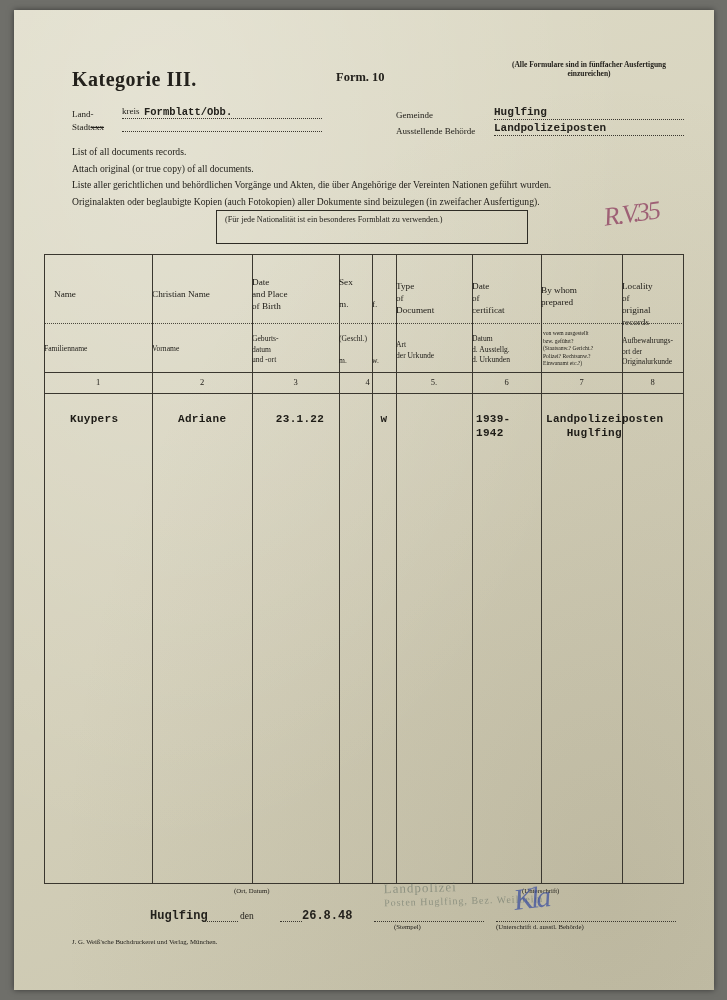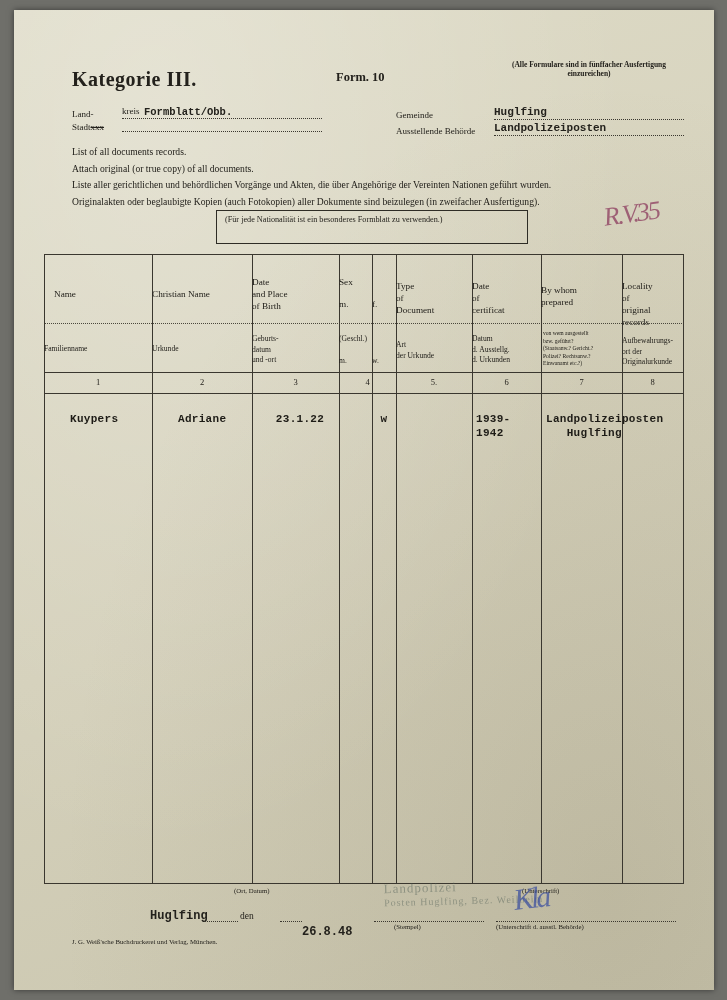--- a/index.html
+++ b/index.html
@@ -280,21 +280,20 @@
     top: 24px;
     font-size: 9.5px;
   }
   .f-date {
     position: absolute;
     left: 258px;
     top: 22px;
     font-family: "Liberation Mono", monospace;
     font-size: 12px;
     font-weight: bold;
-    margin-top: 16px;
   }
   .f-dots1 {
     position: absolute;
     left: 160px;
     top: 34px;
     width: 34px;
     border-bottom: 1px dotted #3a372f;
   }
   .f-dots2 {
     position: absolute;
@@ -433,21 +432,21 @@
       <div class="hcell" style="left:208px; top:22px; width:87px;">Date<br>and Place<br>of Birth</div>
       <div class="hcell" style="left:295px; top:22px; width:57px;">Sex</div>
       <div class="hcell" style="left:295px; top:44px; width:33px;">m.</div>
       <div class="hcell" style="left:328px; top:44px; width:24px;">f.</div>
       <div class="hcell" style="left:352px; top:26px; width:76px;">Type<br>of<br>Document</div>
       <div class="hcell" style="left:428px; top:26px; width:69px;">Date<br>of<br>certificat</div>
       <div class="hcell" style="left:497px; top:30px; width:81px;">By whom<br>prepared</div>
       <div class="hcell" style="left:578px; top:26px; width:61px;">Locality<br>of<br>original<br>records</div>
 
       <div class="hcell sub" style="left:0px; top:90px; width:108px;">Familienname</div>
-      <div class="hcell sub" style="left:108px; top:90px; width:100px;">Urkunde</div>
+      <div class="hcell sub" style="left:108px; top:90px; width:100px;">Vorname</div>
       <div class="hcell sub" style="left:208px; top:80px; width:87px;">Geburts-<br>datum<br>und -ort</div>
       <div class="hcell sub" style="left:295px; top:80px; width:57px;">(Geschl.)</div>
       <div class="hcell sub" style="left:295px; top:102px; width:33px;">m.</div>
       <div class="hcell sub" style="left:328px; top:102px; width:24px;">w.</div>
       <div class="hcell sub" style="left:352px; top:86px; width:76px;">Art<br>der Urkunde</div>
       <div class="hcell sub" style="left:428px; top:80px; width:69px;">Datum<br>d. Ausstellg.<br>d. Urkunden</div>
       <div class="hcell tiny" style="left:499px; top:76px; width:78px;">von wem ausgestellt<br>bzw. geführt?<br>(Staatsanw.? Gericht.?<br>Polizei? Rechtsanw.?<br>Einwanamt etc.?)</div>
       <div class="hcell sub" style="left:578px; top:82px; width:61px;">Aufbewahrungs-<br>ort der<br>Originalurkunde</div>
 
       <div class="numcell" style="left:0px; top:123px; width:108px;">1</div>

